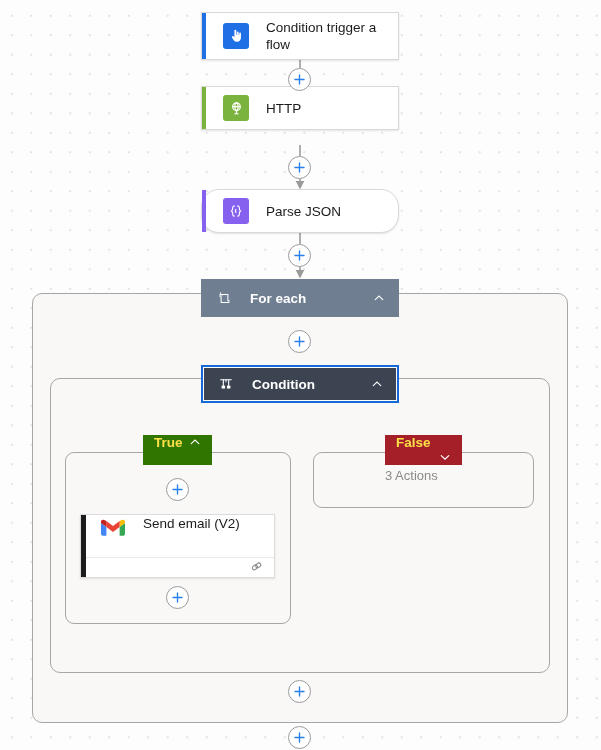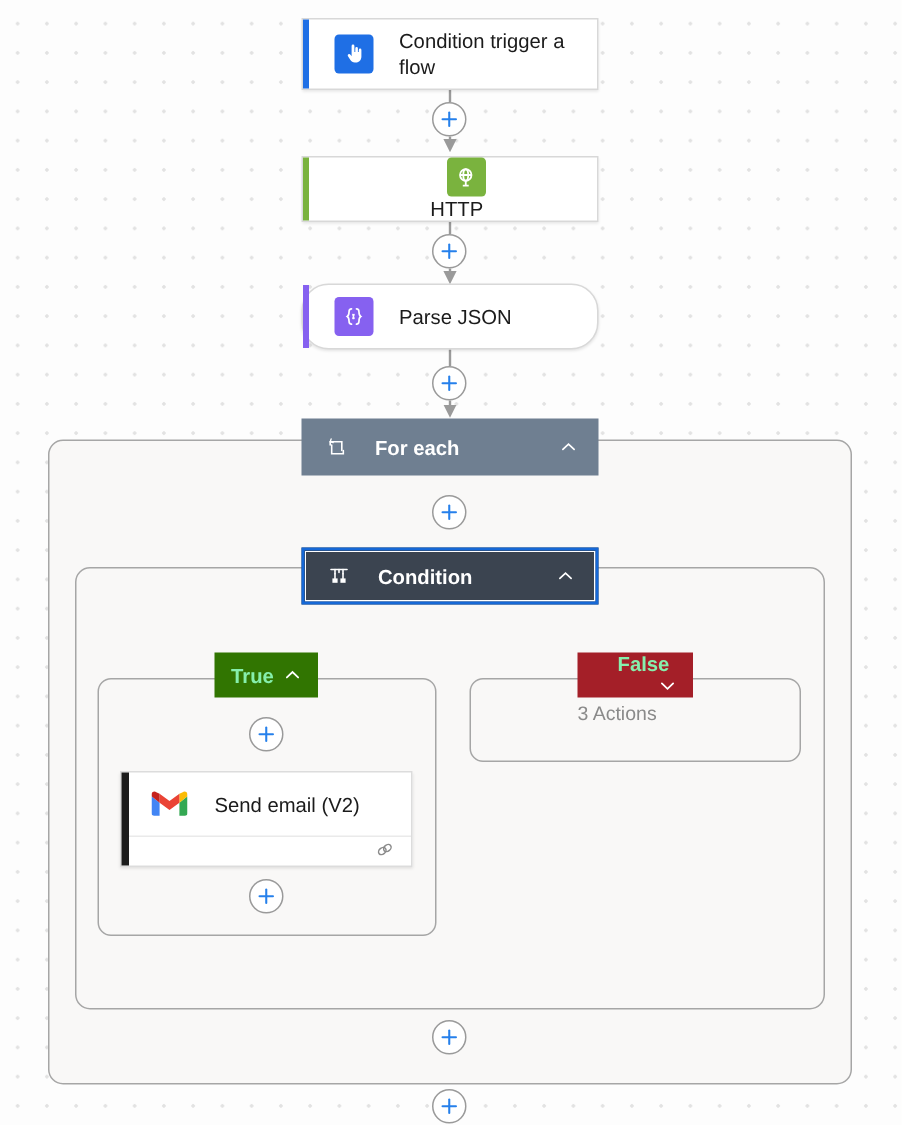--- a/index.html
+++ b/index.html
@@ -73,35 +73,34 @@
   }
   .card .card-title {
     margin-left: 17px;
     font-size: 13.5px;
     color: #1b1b1b;
     line-height: 17px;
     padding-right: 8px;
   }
 
   #card-trigger { left: 201px; top: 12px;  width: 198px; height: 48px; }
-  #card-http    { left: 201px; top: 104px; width: 198px; height: 44px; flex-direction: column; }
+  #card-http    { left: 201px; top: 86px; width: 198px; height: 44px; }
   #card-json    { left: 201px; top: 189px; width: 198px; height: 44px; border-radius: 18px; }
 
   
   #card-gmail {
     left: 80px; top: 514px; width: 195px; height: 64px;
     display: block;
     background: #ffffff;
     border: 1px solid #dcdcdc;
   }
   #card-gmail .accent { width: 5px; background: #1c1c1c; }
   #card-gmail .gmail-main {
     height: 42px;
     display: flex;
-    align-items: center;
     border-bottom: 1px solid #eaeaea;
   }
   #card-gmail .gmail-foot {
     height: 21px;
     display: flex;
     align-items: center;
     justify-content: flex-end;
     padding-right: 10px;
   }
 
@@ -139,22 +138,22 @@
     margin-right: 13px;
     width: 14px; height: 14px;
     display: flex; align-items: center; justify-content: center;
   }
 
   
   .badge {
     position: absolute;
     box-sizing: border-box;
     display: flex;
-    align-items: center;
-    color: #86efac;
+    align-items: flex-start;
+    color: #fde047;
     font-size: 13.5px;
     font-weight: bold;
   }
   #badge-true  { left: 143px; top: 435px; width: 69px; height: 30px; background: #317501; }
   #badge-false { left: 385px; top: 435px; width: 77px; height: 30px; background: #a41f28; flex-direction: column; }
   .badge .badge-label { margin-left: 11px; }
   .badge .badge-chevron {
     margin-left: auto; margin-right: 11px;
     width: 13px; height: 13px;
     display: flex; align-items: center; justify-content: center;

